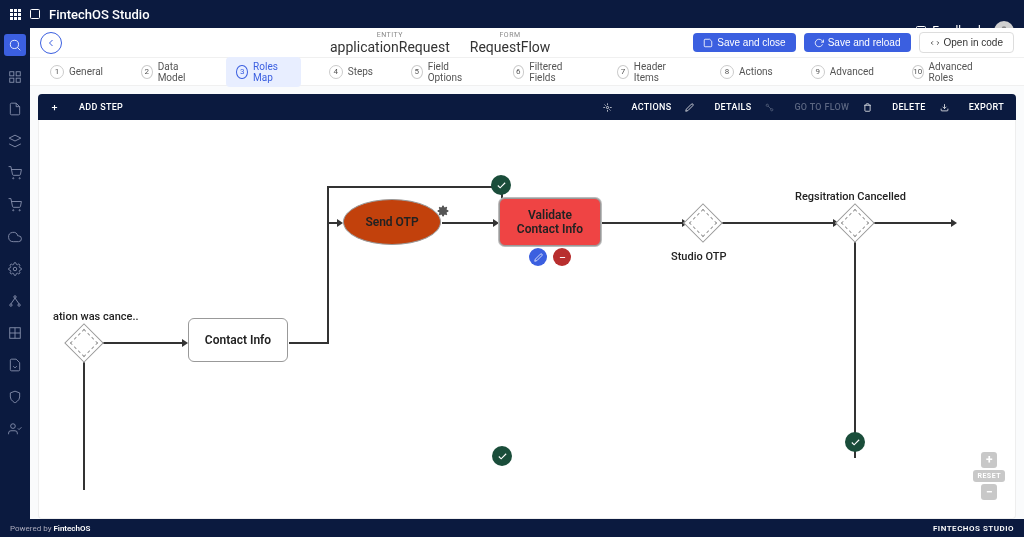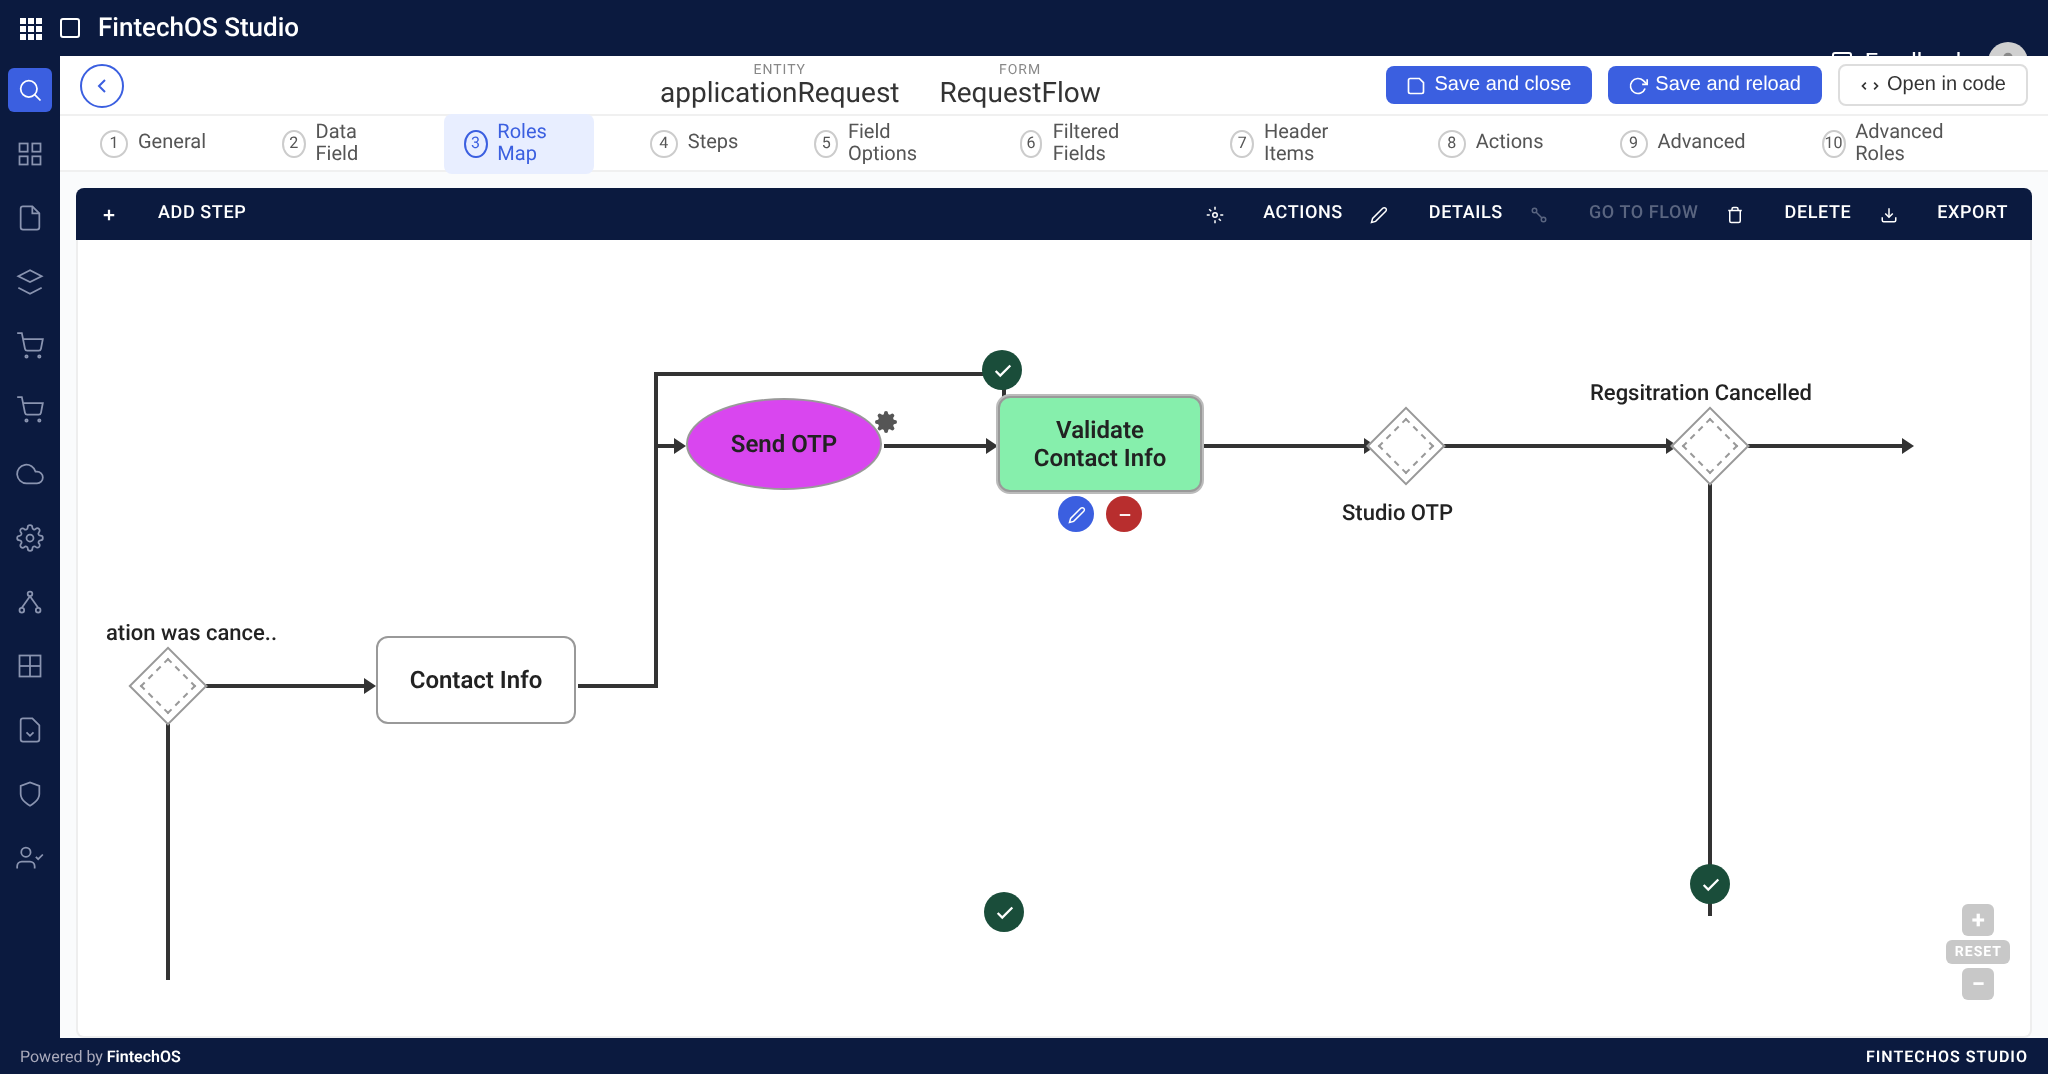--- a/index.html
+++ b/index.html
@@ -54,22 +54,22 @@
 .toolbar-btn { color: #fff; font-size: 9px; font-weight: 500; display: flex; align-items: center; gap: 20px; cursor: pointer; letter-spacing: 0.3px; }
 .toolbar-btn.disabled { color: #5a6580; cursor: not-allowed; }
 .toolbar-btn svg { width: 9px; height: 9px; }
 
 
 .canvas-wrap { flex: 1; margin: 0 8px; background: #fff; border: 1px solid #eee; border-top: none; border-radius: 0 0 4px 4px; position: relative; overflow: hidden; }
 .canvas { position: absolute; inset: 0; }
 
 
 .node-rect { position: absolute; background: #fff; border: 1px solid #999; border-radius: 6px; display: flex; align-items: center; justify-content: center; font-size: 12px; font-weight: 600; color: #222; padding: 8px; text-align: center; }
-.node-rect.selected { background: #86efac; box-shadow: 0 0 0 1px #bbb; }
-.node-ellipse { position: absolute; background: #d946ef; border: 1px solid #999; border-radius: 50%; display: flex; align-items: center; justify-content: center; font-size: 12px; font-weight: 600; color: #222; }
+.node-rect.selected { background: #ef4444; box-shadow: 0 0 0 1px #bbb; }
+.node-ellipse { position: absolute; background: #c2410c; border: 1px solid #999; border-radius: 50%; display: flex; align-items: center; justify-content: center; font-size: 12px; font-weight: 600; color: #222; }
 .node-diamond { position: absolute; width: 28px; height: 28px; background: #fff; border: 1px solid #999; transform: rotate(45deg); }
 .node-diamond::after { content: ''; position: absolute; inset: 3px; border: 1px dashed #999; }
 .node-label { position: absolute; font-size: 11px; color: #222; font-weight: 500; white-space: nowrap; }
 .check-badge { position: absolute; width: 20px; height: 20px; background: #1a4d3a; border-radius: 50%; display: flex; align-items: center; justify-content: center; }
 .check-badge svg { stroke: #fff; stroke-width: 2.5; fill: none; width: 11px; height: 11px; }
 .gear-badge { position: absolute; color: #555; }
 .gear-badge svg { width: 12px; height: 12px; fill: #555; }
 .action-badges { position: absolute; display: flex; gap: 6px; }
 .action-badge { width: 18px; height: 18px; border-radius: 50%; display: flex; align-items: center; justify-content: center; }
 .action-badge.edit { background: #3b5fe0; }
@@ -262,21 +262,21 @@
     </div>
   </div>
 
   <div class="tabs">
     <div class="tab">
         <span class="tab-num">1</span>
         <span>General</span>
       </div>
     <div class="tab">
         <span class="tab-num">2</span>
-        <span>Data Field</span>
+        <span>Data Model</span>
       </div>
     <div class="tab active">
         <span class="tab-num">3</span>
         <span>Roles Map</span>
       </div>
     <div class="tab">
         <span class="tab-num">4</span>
         <span>Steps</span>
       </div>
     <div class="tab">

